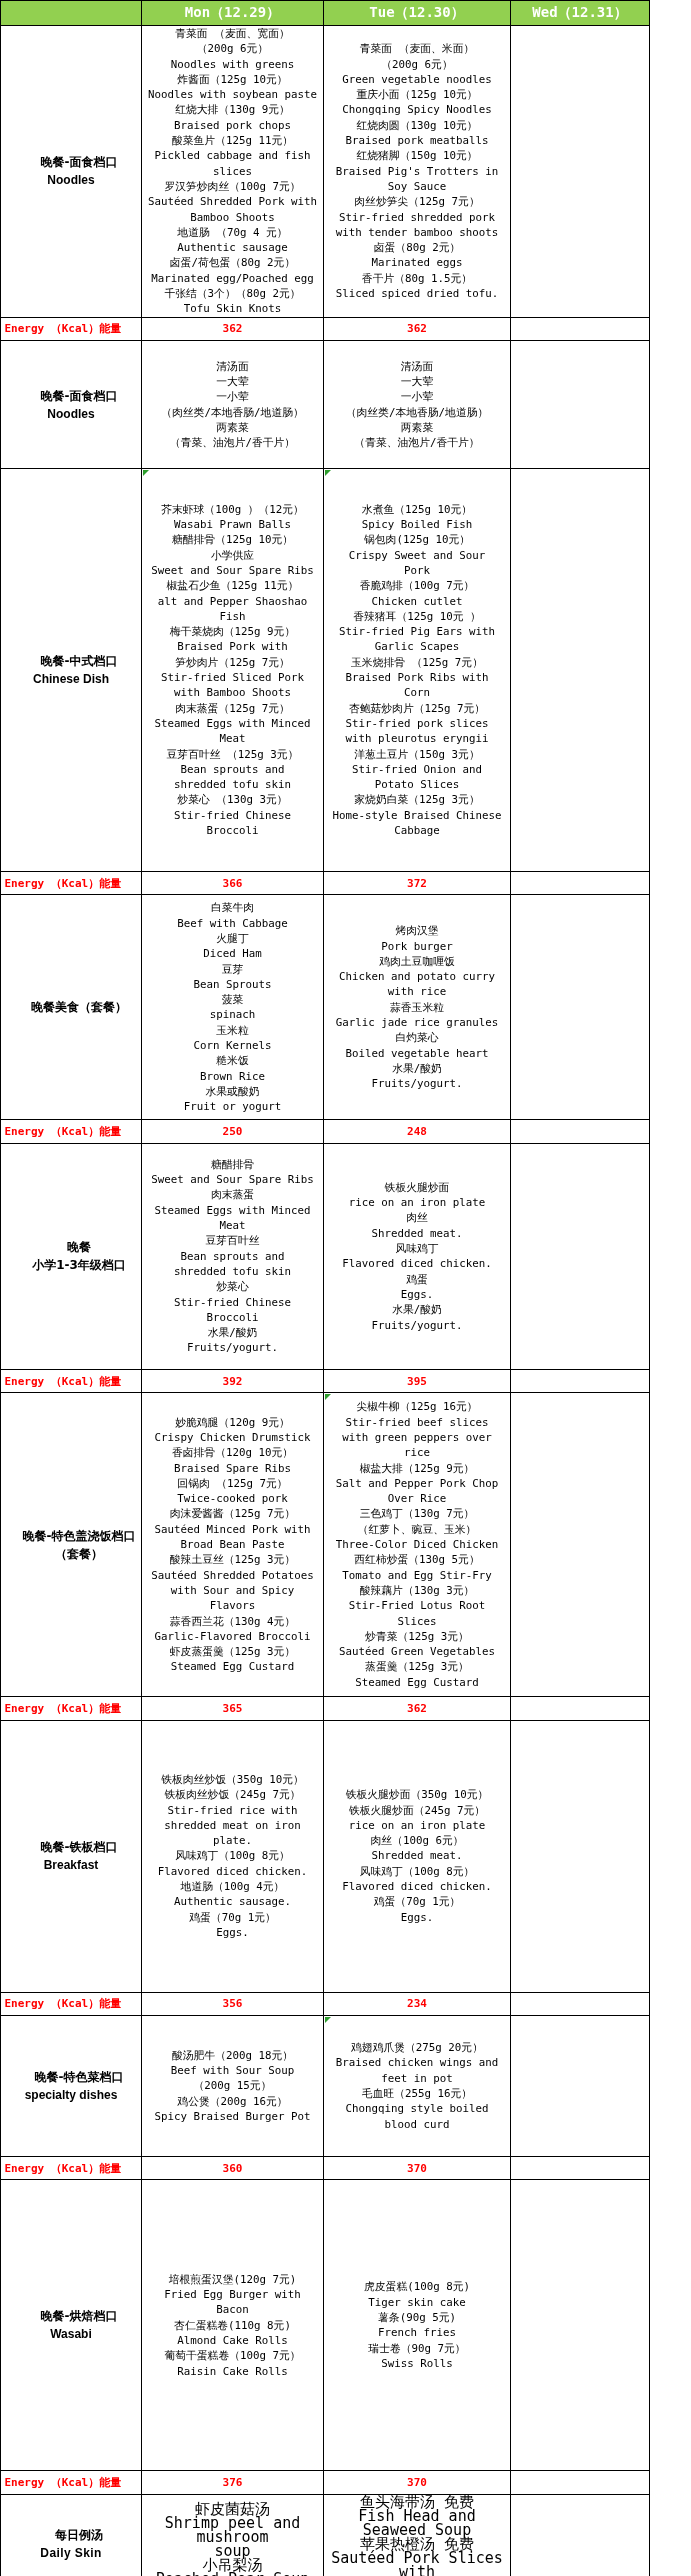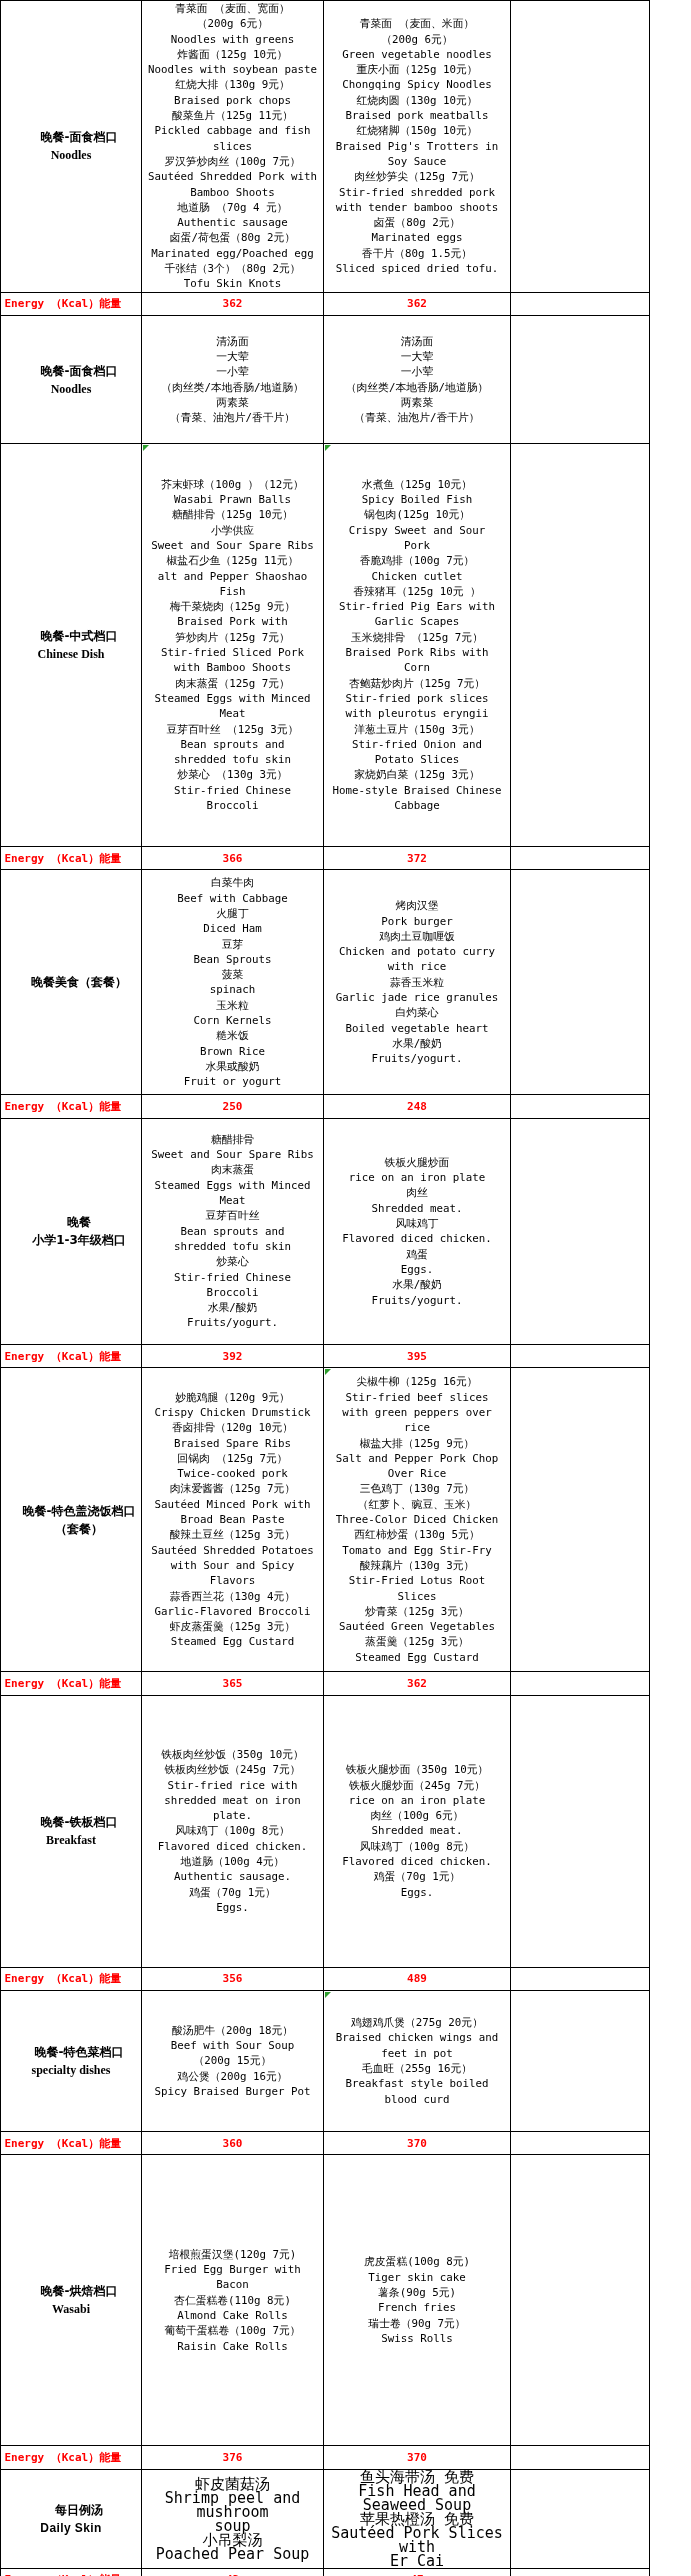--- a/index.html
+++ b/index.html
@@ -8,21 +8,21 @@
   table{border-collapse:collapse;table-layout:fixed;width:648px;
         border:1.7px solid #000;}
   td{border:0.9px solid #000;vertical-align:middle;text-align:center;
      padding:0;overflow:hidden;}
   tr.header-row td{background:#92D050;color:#fff;font-weight:bold;
      font-size:14px;border-bottom:1.7px solid #000;height:24px;}
   td.menu{font-size:10.8px;line-height:15.3px;white-space:pre-line;color:#000;margin-top:45px;}
   td.menu.tight{font-size:15px;line-height:14px;}
   td.label-cell{font-weight:bold;font-size:12px;line-height:18px;color:#000;
      font-family:"DejaVu Sans","Liberation Sans",sans-serif;}
-  td.label-cell .en{font-family:Liberation Serif, serif;
+  td.label-cell .en{font-family:Liberation Sans, sans-serif;
      font-weight:bold;display:block;}
   td.label-cell .zh{display:block;padding-left:16px;}
   td.label-cell .soup-en{font-family:"Liberation Sans","DejaVu Sans",sans-serif;
      font-weight:bold;letter-spacing:0.4px;display:block;}
   tr.energy-row td{color:#f00;font-weight:bold;font-size:11px;height:22.4px;
      font-family:"DejaVu Sans Mono","DejaVu Sans",monospace;}
   tr.energy-row td.energy-label{text-align:left;padding-left:3.4px;}
   td.tri{position:relative;}
   td.tri::before{content:"";position:absolute;top:0.9px;left:0.9px;width:0;height:0;
      border-top:6px solid #2e9e2e;border-right:6px solid transparent;}
@@ -32,20 +32,26 @@
 
 <table>
   <colgroup>
     <col style="width:141px">
       <col style="width:182px">
     <col style="width:187px">
       <col style="width:139px">
   </colgroup>
 
   <tbody>
+      <tr class="header-row">
+    <td></td>
+    <td>Mon（12.29）</td>
+    <td>Tue（12.30）</td>
+    <td>Wed（12.31）</td>
+  </tr>
 
   <tr style="height:291px">
     <td class="label-cell">
       <span class="zh">晚餐-面食档口</span>
       <span class="en">Noodles</span>
     </td>
     <td class="menu">青菜面 （麦面、宽面）
 （200g 6元）
 Noodles with greens
 炸酱面（125g 10元）
@@ -317,39 +323,39 @@
 Shredded meat.
 风味鸡丁（100g 8元）
 Flavored diced chicken.
 鸡蛋（70g 1元）
 Eggs.</td>
     <td class="menu"></td>
   </tr>
   <tr class="energy-row">
     <td class="energy-label">Energy （Kcal）能量</td>
     <td>356</td>
-    <td>489</td>
+    <td>234</td>
     <td></td>
   </tr>
 
   <tr style="height:141px">
     <td class="label-cell">
       <span class="zh">晚餐-特色菜档口</span>
       <span class="en">specialty dishes</span>
     </td>
     <td class="menu">酸汤肥牛（200g 18元）
 Beef with Sour Soup
 （200g 15元）
 鸡公煲（200g 16元）
 Spicy Braised Burger Pot</td>
     <td class="menu tri">鸡翅鸡爪煲（275g 20元）
 Braised chicken wings and
 feet in pot
 毛血旺（255g 16元）
-Breakfast style boiled
+Chongqing style boiled
 blood curd</td>
     <td class="menu"></td>
   </tr>
   <tr class="energy-row">
     <td class="energy-label">Energy （Kcal）能量</td>
     <td>360</td>
     <td>370</td>
     <td></td>
   </tr>
 

